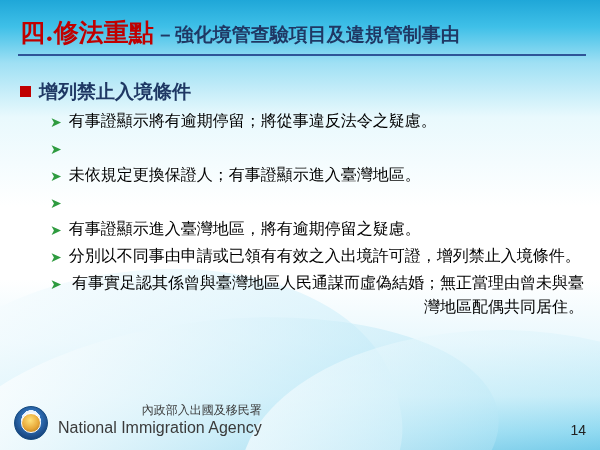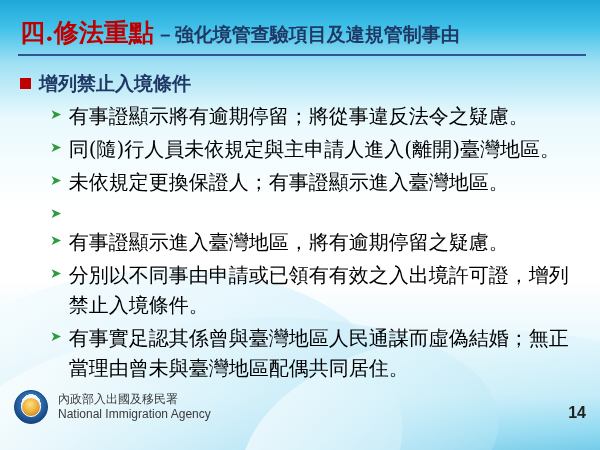--- a/index.html
+++ b/index.html
@@ -14,20 +14,21 @@
     overflow: hidden;
   }
   .slide {
     position: relative;
     width: 600px;
     height: 450px;
     box-sizing: border-box;
     background:
       linear-gradient(to bottom, #1fa7d8 0%, #3fc0e8 6%, #9fe0f4 14%, #e9f9fd 26%, #ffffff 46%, #ffffff 62%, #eaf8fd 76%, #b9e8f6 88%, #5fc8ea 96%, #2fb0dd 100%);
     overflow: hidden;
+    text-align: right;
   }
   
   .swirl {
     position: absolute;
     left: -120px;
     bottom: -150px;
     width: 520px;
     height: 330px;
     border-radius: 50% 60% 45% 55%;
     background: linear-gradient(120deg, rgba(255,255,255,0.85), rgba(180,230,248,0.5));
@@ -88,21 +89,21 @@
     background: #2f5597;
   }
 
   .body {
     padding: 8px 16px 0 20px;
   }
 
   .lvl1 {
     display: flex;
     align-items: flex-start;
-    margin-top: 6px;
+    margin-top: 14px;
   }
   .bullet-sq {
     width: 11px;
     height: 11px;
     background: #c00000;
     margin-top: 8px;
     margin-right: 8px;
     flex: none;
   }
   .lvl1-text {
@@ -121,31 +122,31 @@
   .bullet-ar {
     color: #2e9b3f;
     font-size: 14px;
     line-height: 1.5;
     margin-top: 3px;
     margin-right: 7px;
     flex: none;
   }
   .lvl2-text {
     font-family: "DejaVu Serif", "Liberation Serif", serif;
-    font-size: 20px;
+    font-size: 16px;
     color: #000000;
     line-height: 1.5;
     letter-spacing: 0px;
   }
 
   .footer {
     position: absolute;
     left: 0;
     right: 0;
-    bottom: 16px;
+    bottom: 0;
     height: 54px;
     z-index: 4;
   }
   .logo {
     position: absolute;
     left: 14px;
     bottom: 10px;
     width: 34px;
     height: 34px;
     border-radius: 50%;
@@ -171,31 +172,30 @@
     bottom: 12px;
     line-height: 1.25;
   }
   .org-cn {
     font-family: "DejaVu Serif", "Liberation Serif", serif;
     font-size: 12px;
     color: #3a3a3a;
   }
   .org-en {
     font-family: "Liberation Sans", sans-serif;
-    font-size: 12px;
+    font-size: 16px;
     color: #3a3a3a;
   }
   .page-num {
     position: absolute;
     right: 14px;
     bottom: 12px;
     font-family: "Liberation Sans", sans-serif;
-    font-size: 16px;
+    font-size: 14px;
     color: #222222;
-    font-weight: bold;
   }
 </style>
 </head>
 <body>
 
 <div class="slide">
   <div class="swirl"></div>
   <div class="swirl2"></div>
   <div class="swirl3"></div>
 
@@ -213,21 +213,20 @@
         <span class="bullet-sq"></span>
         <span class="lvl1-text">增列禁止入境條件</span>
       </div>
 
       <div class="lvl2">
         <span class="bullet-ar">➤</span>
         <span class="lvl2-text">有事證顯示將有逾期停留；將從事違反法令之疑慮。</span>
       </div>
       <div class="lvl2">
         <span class="bullet-ar">➤</span>
-        <span class="lvl2-text">同(隨)行人員未依規定與主申請人進入(離開)臺灣地區。</span>
       </div>
 
 
       <div class="lvl2">
         <span class="bullet-ar">➤</span>
         <span class="lvl2-text">未依規定更換保證人；有事證顯示進入臺灣地區。</span>
       </div>
       <div class="lvl2">
         <span class="bullet-ar">➤</span>
       </div>

